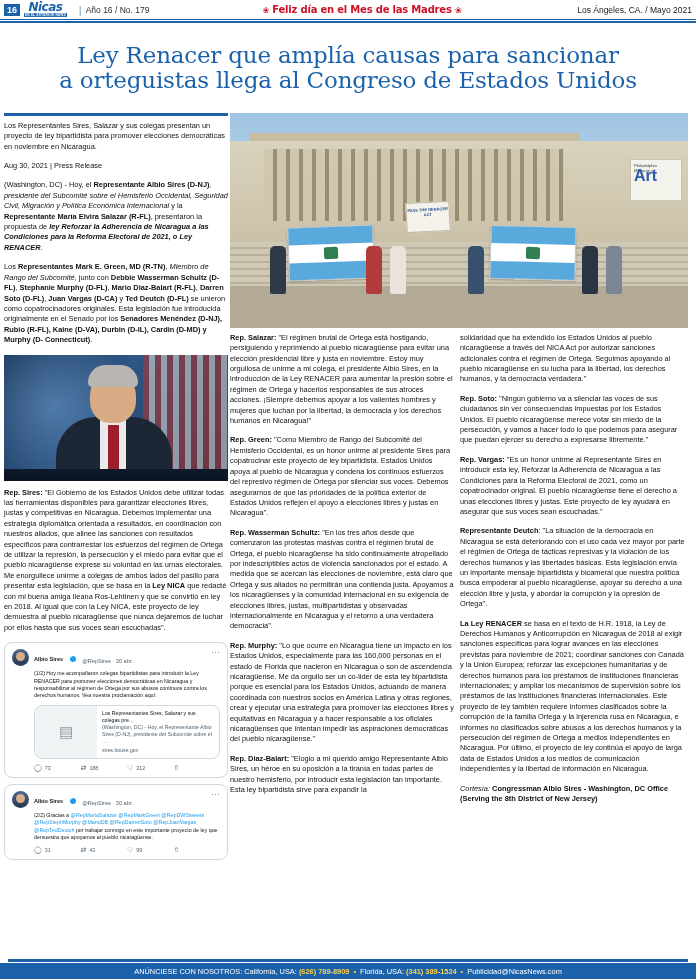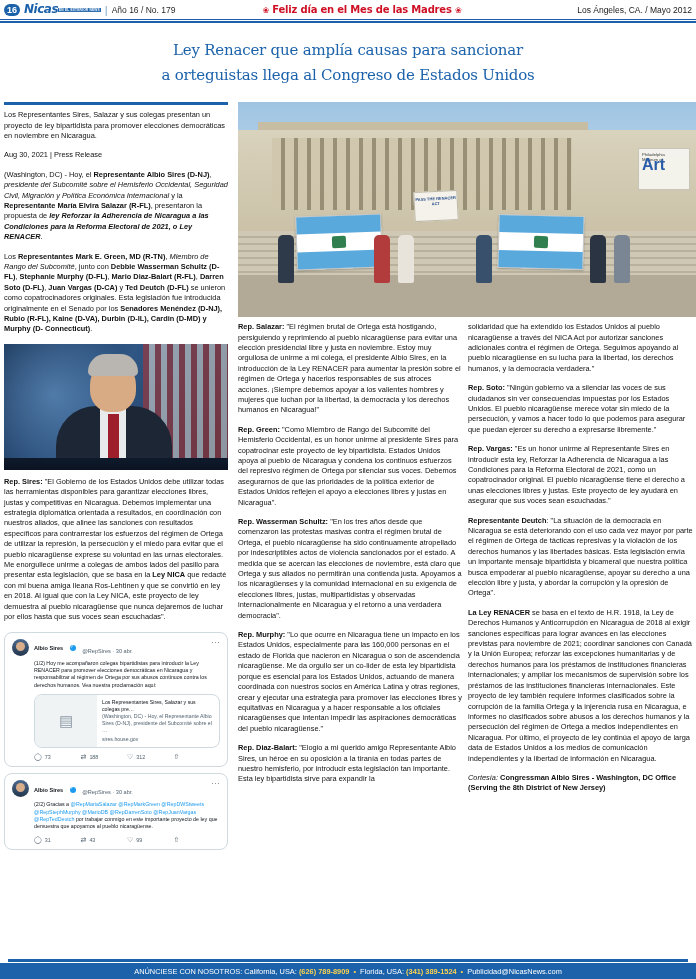--- a/index.html
+++ b/index.html
@@ -26,27 +26,26 @@
     border-bottom: 1px solid #1f5fa8;
   }
   .page-num-box {
     background: #1b62ab;
     color: #ffffff;
     font-size: 9px;
     font-weight: bold;
     padding: 1px 3px 1px 3px;
     line-height: 10px;
     margin-right: 4px;
-    border-radius: 6px;
   }
   .logo-wrap {
     display: flex;
-    flex-direction: row;
+    flex-direction: column;
     align-items: center;
-    margin-right: 0;
+    margin-right: 8px;
   }
   .logo-main {
     font-family: "DejaVu Sans", sans-serif;
     font-style: italic;
     font-weight: bold;
     font-size: 12px;
     color: #1b62ab;
     line-height: 11px;
     letter-spacing: -0.5px;
   }
@@ -95,33 +94,33 @@
     height: 2px;
     background: #1b62ab;
     margin: 1px 0 0 0;
   }
 
   
   .headline {
     text-align: center;
     color: #1b62ab;
     font-family: "DejaVu Serif", serif;
-    font-size: 15px;
+    font-size: 23px;
     line-height: 25px;
     font-weight: normal;
     padding: 5px 30px 4px 30px;
     letter-spacing: -0.2px;
   }
   .headline span { display: block; }
 
   
   .content {
     display: flex;
     padding: 0 4px;
-    gap: 10px;
+    gap: 2px;
   }
   .col { width: 224px; }
   .col-left { width: 224px; }
   .col-mid  { width: 224px; }
   .col-right{ width: 226px; }
 
   .rule-blue {
     height: 3px;
     background: #1b62ab;
     margin-bottom: 5px;
@@ -344,21 +343,21 @@
     </div>
     <span class="mast-divider">|</span>
     <span class="mast-issue">Año 16 / No. 179</span>
 
     <div class="mast-center">
       <span class="mast-flower">❀</span>
       <span>Feliz día en el Mes de las Madres</span>
       <span class="mast-flower">❀</span>
     </div>
 
-    <span class="mast-right">Los Ángeles, CA. / Mayo 2012</span>
+    <span class="mast-right">Los Ángeles, CA. / Mayo 2021</span>
   </div>
   <div class="mast-rule"></div>
 
   <h1 class="headline">
     <span>Ley Renacer que amplía causas para sancionar</span>
     <span>a orteguistas llega al Congreso de Estados Unidos</span>
   </h1>
 
   <div class="content">
 

